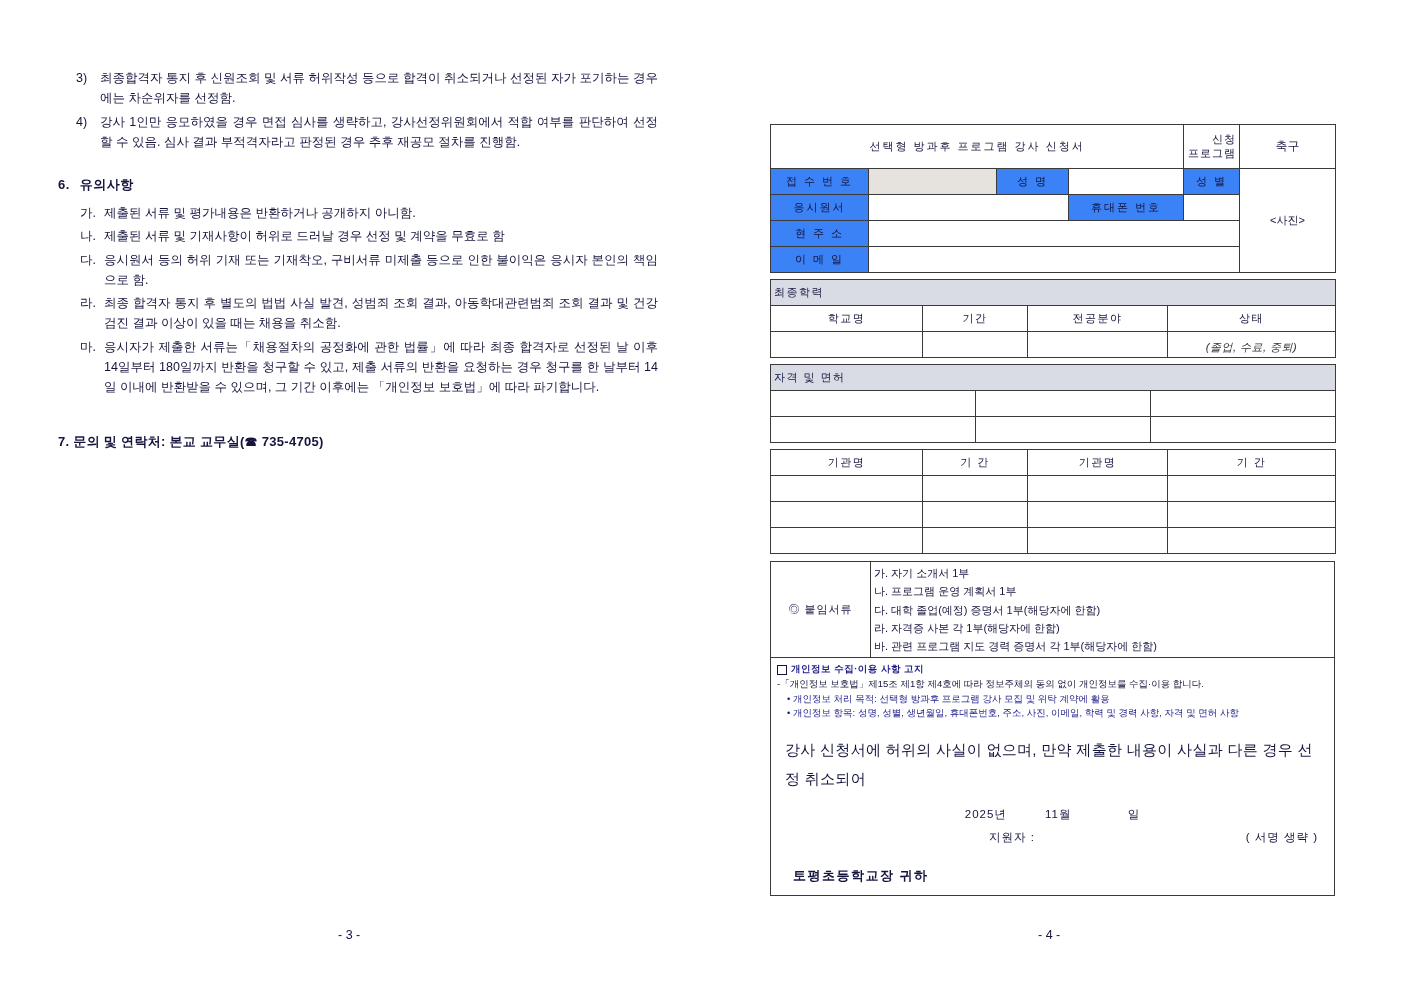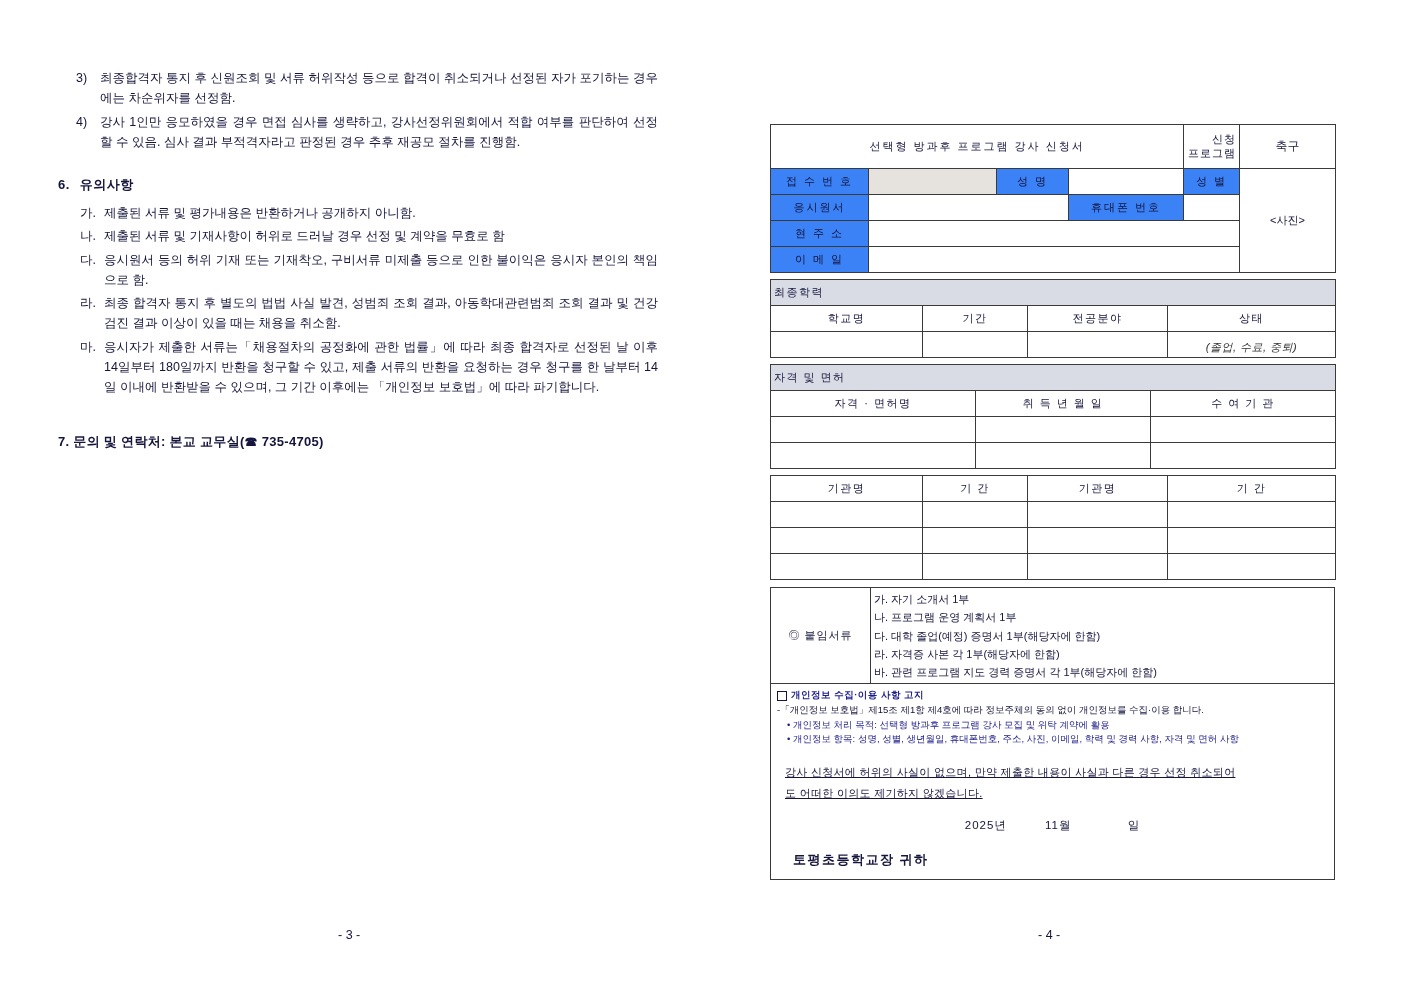--- a/index.html
+++ b/index.html
@@ -184,25 +184,24 @@
   .privacy .pline { color: #14143c; }
   .privacy .pbullet { color: #1c1c8a; padding-left: 10px; }
   .chk {
     display: inline-block;
     width: 8px; height: 8px;
     border: 1px solid #14143c;
     margin-right: 4px;
     vertical-align: middle;
   }
   .pledge {
-    font-size: 11px;
+    font-size: 15px;
     line-height: 1.9;
     padding: 10px 14px 4px 14px;
     letter-spacing: 0.3px;
-    text-decoration: underline;
   }
   .datearea {
     text-align: center;
     font-size: 11.5px;
     letter-spacing: 1px;
     padding-top: 10px;
   }
   .datearea span { display: inline-block; }
   .signrow {
     font-size: 11.5px;
@@ -351,25 +350,20 @@
       <colgroup>
           <col style="width:205px">
           <col style="width:175px">
           <col style="width:185px">
         </colgroup>
       <tbody>
           <tr>
             <td colspan="3" class="bar">자격 및 면허</td>
           </tr>
       <tr>
-        <td class="colhead">자격 · 면허명</td>
-        <td class="colhead">취 득 년 월 일</td>
-        <td class="colhead">수 여 기 관</td>
-      </tr>
-      <tr>
         <td class="blank"></td>
         <td class="blank"></td>
         <td class="blank"></td>
       </tr>
       <tr>
         <td class="blank"></td>
         <td class="blank"></td>
         <td class="blank"></td>
       </tr>
     </tbody>
@@ -437,27 +431,30 @@
         <div class="phead">
           <span class="chk"></span><span>개인정보 수집·이용 사항 고지</span>
         </div>
         <div class="pline">-「개인정보 보호법」제15조 제1항 제4호에 따라 정보주체의 동의 없이 개인정보를 수집·이용 합니다.</div>
         <div class="pbullet">• 개인정보 처리 목적: 선택형 방과후 프로그램 강사 모집 및 위탁 계약에 활용</div>
         <div class="pbullet">• 개인정보 항목: 성명, 성별, 생년월일, 휴대폰번호, 주소, 사진, 이메일, 학력 및 경력 사항, 자격 및 면허 사항</div>
       </div>
 
       <div class="pledge">
         <div>강사 신청서에 허위의 사실이 없으며, 만약 제출한 내용이 사실과 다른 경우 선정 취소되어</div>
-        <div>도 어떠한 이의도 제기하지 않겠습니다.</div>
       </div>
 
       <div class="datearea">
         <span style="margin-right:34px;">2025년</span>
         <span style="margin-right:52px;text-align:center;">11월</span>
         <span>일</span>
       </div>
 
+      <div class="signrow">
+        <span class="applicant">지원자 :</span>
+        <span class="sigomit">( 서명 생략 )</span>
+      </div>
 
       <div class="school">토평초등학교장 귀하</div>
     </div>
 
   </div>
 </div>
 
 </body></html>

